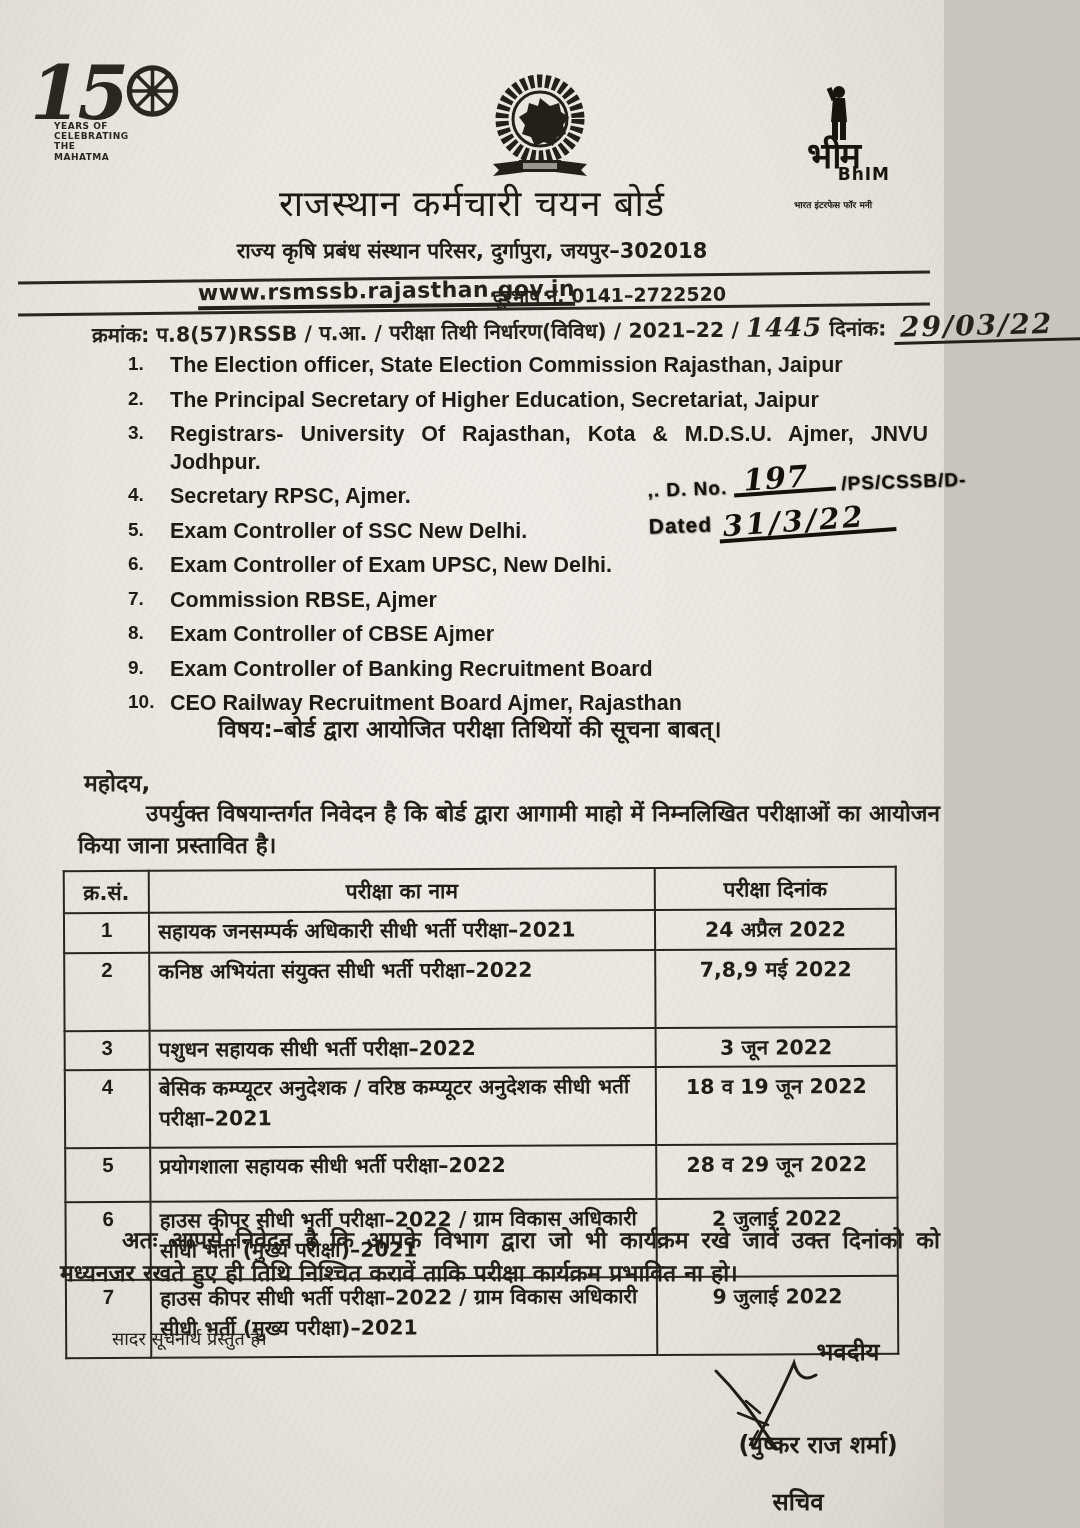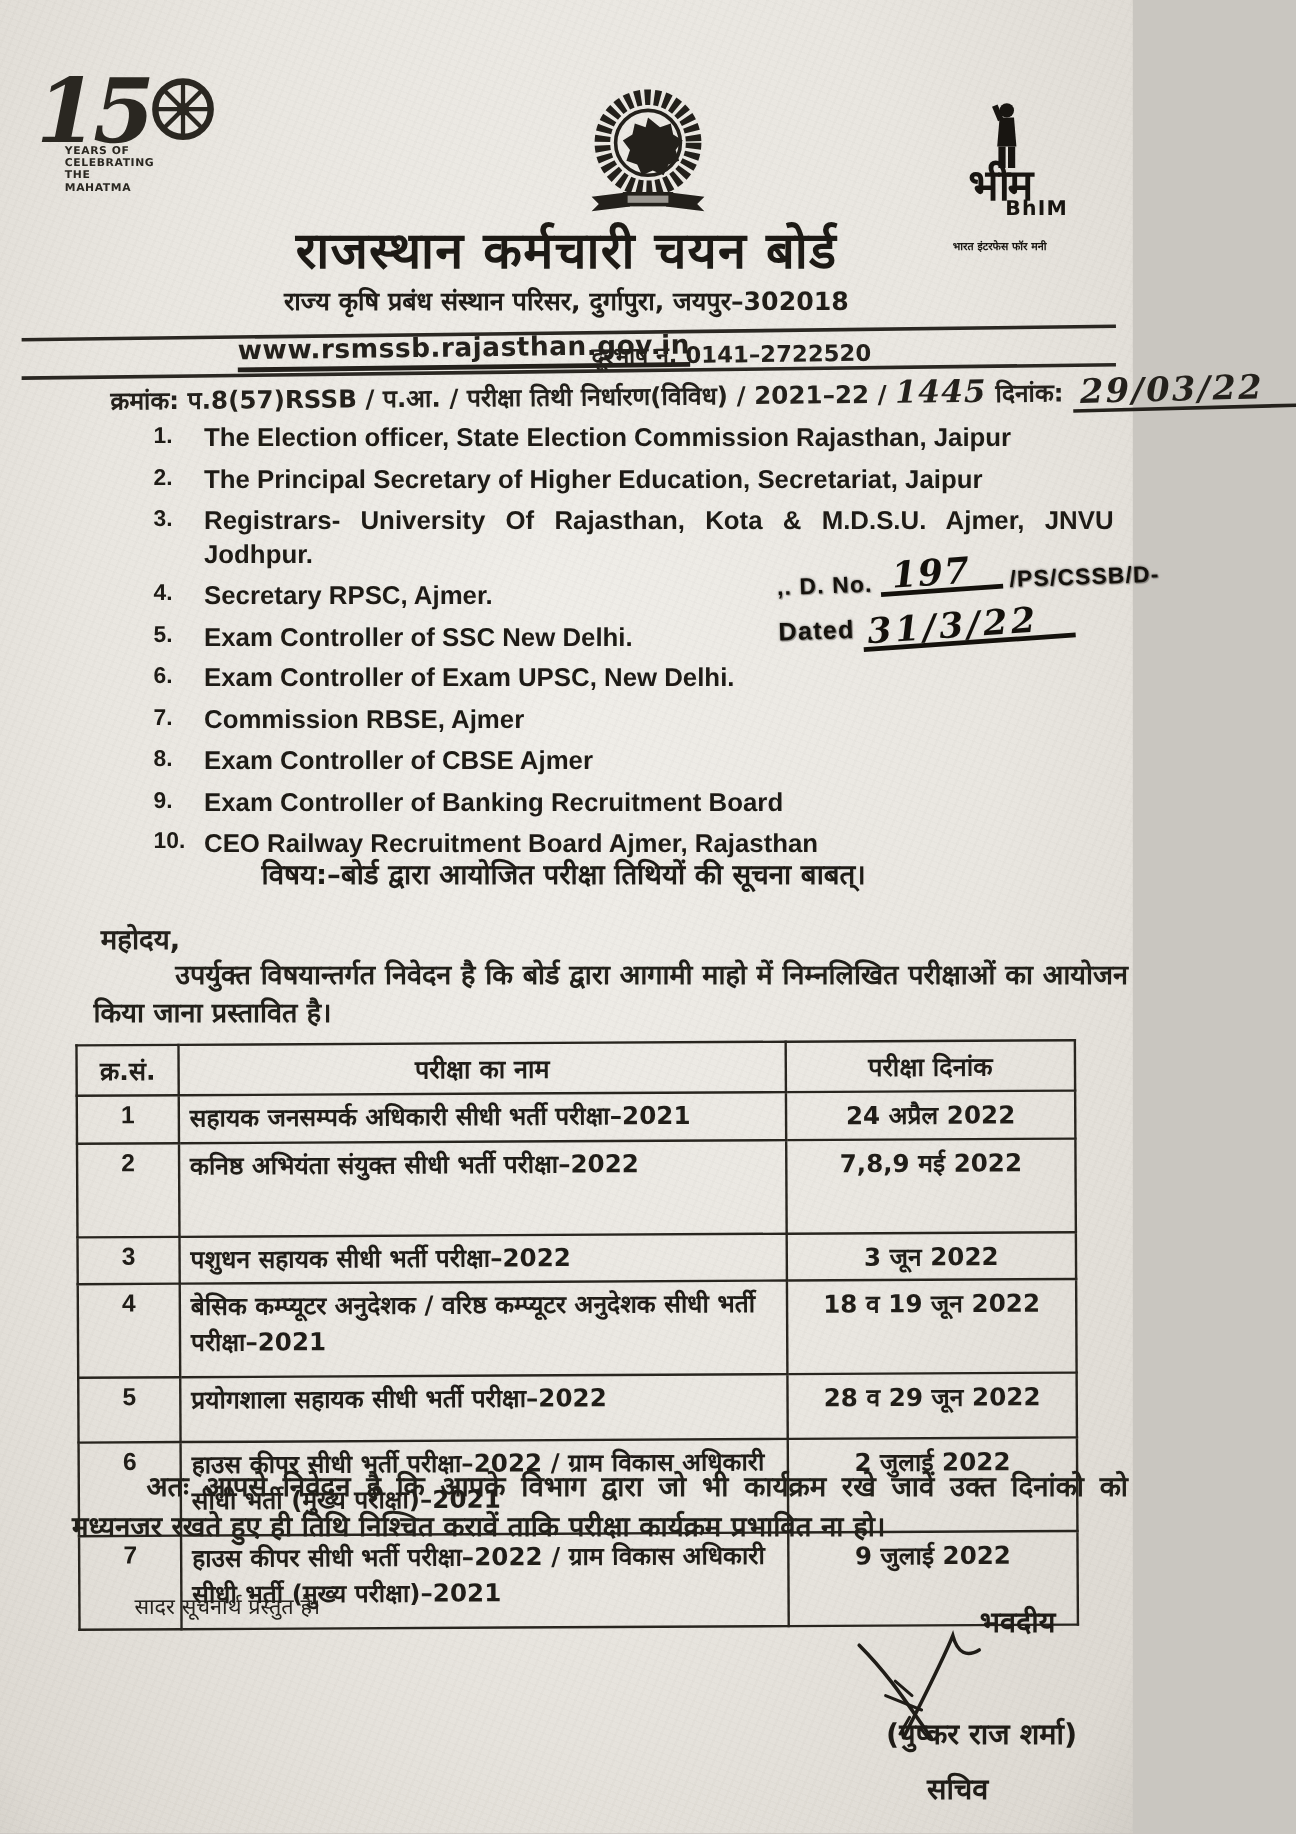--- a/index.html
+++ b/index.html
@@ -24,21 +24,21 @@
   .logo150 .row{display:flex;align-items:flex-start;}
   .logo150 .num{font-family:"DejaVu Serif",serif;font-size:74px;font-weight:700;line-height:.9;font-style:italic;letter-spacing:-4px;}
   .logo150 .cap{font-size:9px;font-weight:700;line-height:1.15;margin-left:24px;margin-top:-6px;width:80px;letter-spacing:.5px;}
   .emblem{position:absolute;left:467px;top:72px;}
   .bhim{position:absolute;right:46px;top:84px;width:130px;text-align:center;color:#181511;}
   .bhim .hindi{font-size:36px;font-weight:900;line-height:1;letter-spacing:-2px;}
   .bhim .latin{font-size:17px;font-weight:800;margin-top:-10px;text-align:right;padding-right:8px;letter-spacing:1px;}
   .bhim .tag{font-size:9px;font-weight:700;margin-top:14px;}
   .bhim svg{display:block;margin:0 auto -6px auto;}
   .board-title{position:absolute;top:178px;left:0;width:100%;text-align:center;
-    font-size:42px;font-weight:700;letter-spacing:1px;color:#1d1a15;}
+    font-size:36px;font-weight:400;letter-spacing:1px;color:#1d1a15;}
   .board-addr{position:absolute;top:236px;left:0;width:100%;text-align:center;
     font-size:21px;font-weight:800;color:#201d18;}
   .rule{position:absolute;left:18px;right:14px;height:3px;background:#2a2722;}
   .rule.r1{top:276px;transform:rotate(-.7deg);}
   .rule.r2{top:308px;transform:rotate(-.7deg);}
   .contact{position:absolute;top:276px;left:0;width:100%;}
   .website{position:absolute;left:198px;top:2px;font-size:22px;font-weight:800;
     border-bottom:4px solid #23201b;padding-bottom:1px;letter-spacing:.4px;transform:rotate(-.7deg);}
   .phone{position:absolute;right:218px;top:6px;font-size:19px;font-weight:800;transform:rotate(-.7deg);}
   
@@ -79,21 +79,21 @@
   .extable tr.mid td{height:44px;}
   
   .closing{position:absolute;left:60px;top:1224px;width:880px;font-size:23px;font-weight:700;
     line-height:1.44;text-align:justify;text-indent:62px;color:#22201a;}
   .finalline{position:absolute;left:112px;top:1326px;font-size:18px;font-weight:400;}
   
   .sig{position:absolute;left:668px;top:1334px;width:300px;text-align:center;color:#1f1c17;}
   .sig .yours{font-size:24px;font-weight:800;padding-left:60px;}
   .sig svg{display:block;margin:-14px auto -36px 30px;}
   .sig .name{font-size:24px;font-weight:800;}
-  .sig .desig{font-size:24px;font-weight:800;margin-top:13px;padding-right:40px;}
+  .sig .desig{font-size:24px;font-weight:800;margin-top:24px;padding-right:40px;}
 </style>
 </head>
 <body>
 
 <div class="page">
   <div class="noise"></div>
 
   <div class="logo150">
     <div class="row">
       <span class="num">15</span>

